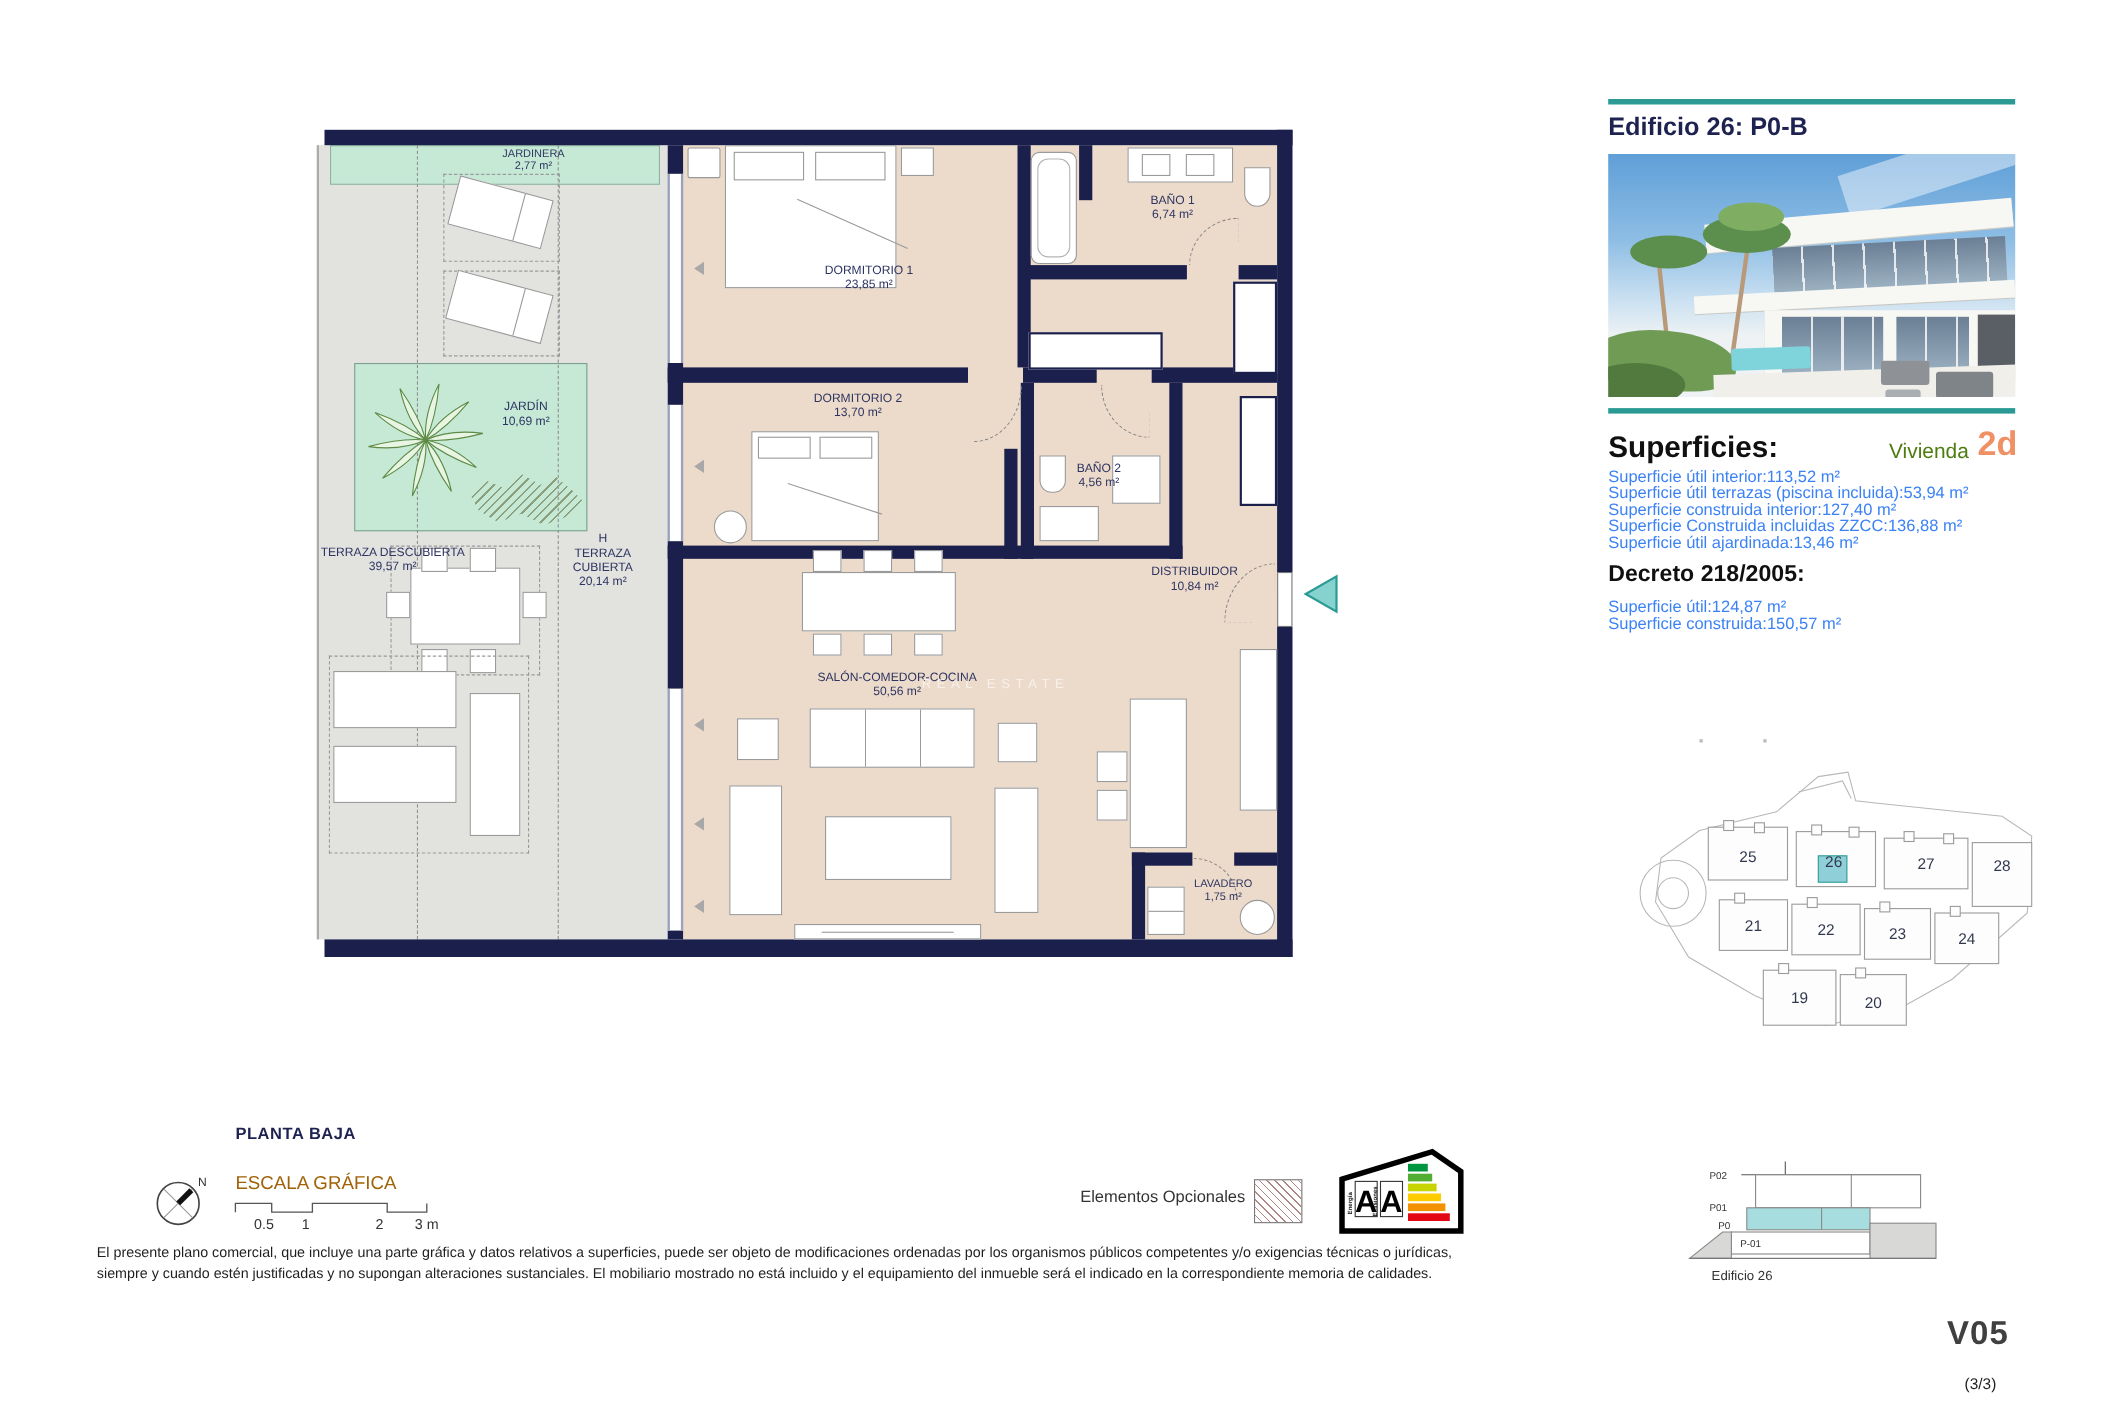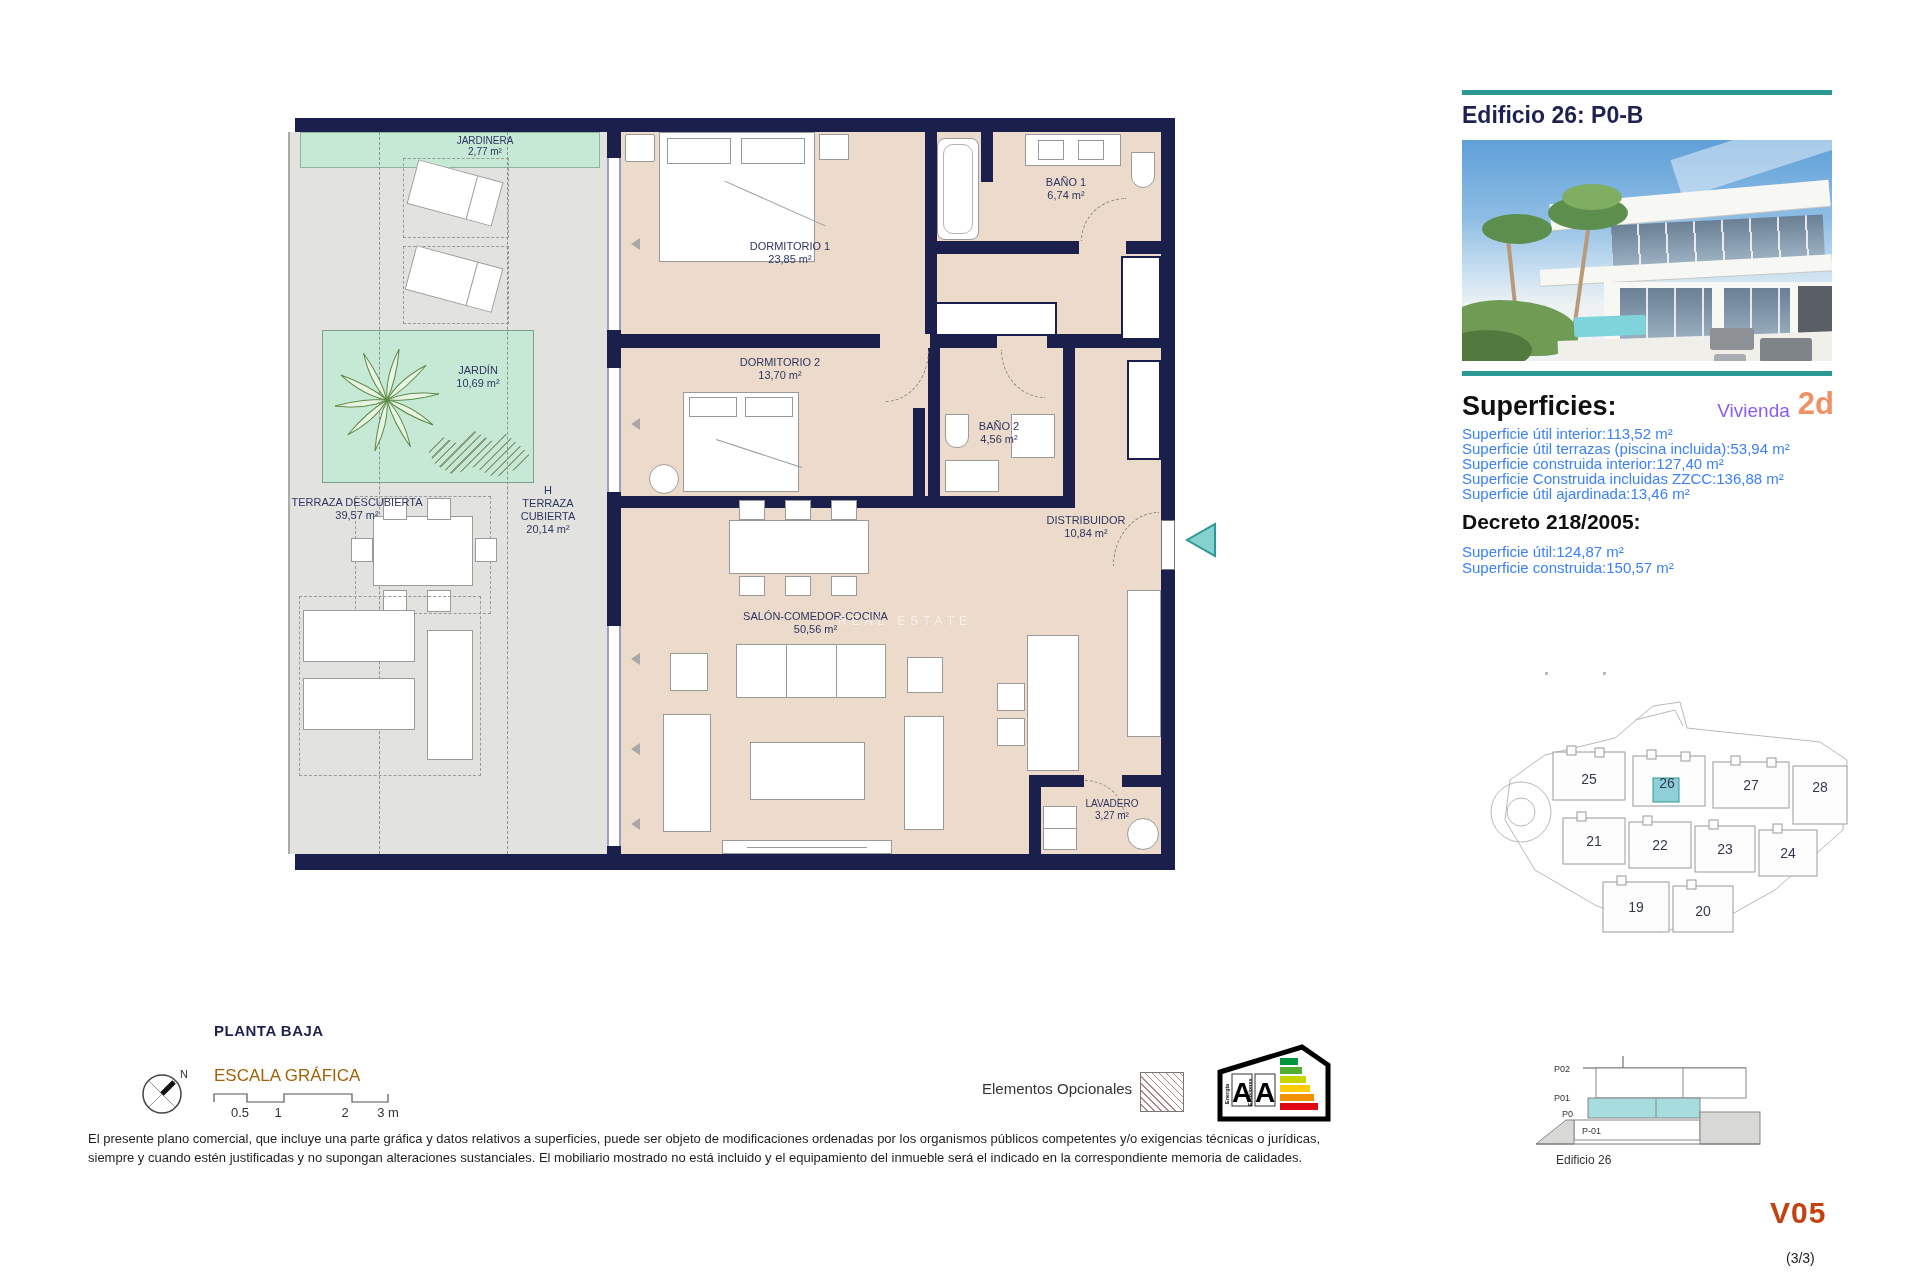--- a/index.html
+++ b/index.html
@@ -20,33 +20,33 @@
 .rlabel.small{font-size:10px;line-height:11px}
 .vline{position:absolute;border-left:1px dashed #909090;width:0}
 .watermark{position:absolute;text-align:center;color:rgba(255,255,255,.78)}
 .watermark .l1{font-family:"Liberation Serif",serif;font-size:34px;line-height:36px}
 .watermark .l2{font-size:12px;letter-spacing:5px;color:rgba(255,255,255,.62)}
 
 .rule{position:absolute;height:5px;background:#2b9a94}
 .sb-title{position:absolute;font-size:23px;font-weight:bold;color:#1d2250}
 .sup-head{position:absolute;width:372px;display:flex;justify-content:space-between;align-items:flex-end}
 .sup-head .h{font-size:27px;font-weight:bold;color:#101010}
-.sup-head .viv{font-size:19px;color:#8b5cf6}
+.sup-head .viv{font-size:19px;color:#4d7c0f}
 .sup-head .code{font-size:31px;font-weight:bold;color:#ef9065;margin-left:8px}
 .srows{position:absolute;width:372px}
 .srow{display:flex;justify-content:flex-start;font-size:15px;color:#3b82f6;height:15px;line-height:15px}
 .dec-head{position:absolute;font-size:21px;font-weight:bold;color:#101010}
 
 .planta{position:absolute;font-size:15px;font-weight:bold;color:#1d2250;letter-spacing:.5px}
 .escala{position:absolute;font-size:17px;color:#a16207}
 .opc{position:absolute;font-size:15px;color:#333}
 .hatchbox{position:absolute;width:44px;height:40px;border:1px solid #777;
   background:repeating-linear-gradient(45deg,transparent 0 4px,#b08585 4px 5px)}
 .disc{position:absolute;font-size:13px;color:#1e1e1e;line-height:18.5px;width:1330px}
-.v05{position:absolute;font-size:30px;font-weight:bold;color:#c2410c;letter-spacing:1px}
+.v05{position:absolute;font-size:30px;font-weight:bold;color:#404040;letter-spacing:1px}
 .pagenum{position:absolute;font-size:14px;color:#222}
 .dot{position:absolute;width:3px;height:3px;background:#bbb}
 
 #villa{position:absolute;left:1462px;top:140px;width:370px;height:221px;overflow:hidden;
   background:linear-gradient(180deg,#5f9fd8 0%,#8dbde4 35%,#cfe3f2 62%,#eef2f4 75%)}
 .v-slab{position:absolute;background:#f7f7f3;box-shadow:0 1px 0 #c9c9c4}
 .v-glass{position:absolute;background:linear-gradient(180deg,#6b7f95,#9fb4c4);
   background-size:100% 100%;}
 .v-mull{position:absolute;inset:0;background:repeating-linear-gradient(90deg,transparent 0 26px,rgba(255,255,255,.8) 26px 28px)}
 .v-green{position:absolute;background:#6f9b55;border-radius:50%}
@@ -235,21 +235,21 @@
   <div class="rlabel" style="left:736px;top:396px;width:130px">
     <div>DISTRIBUIDOR</div>
       <div>10,84 m²</div>
   </div>
   <div class="rlabel" style="left:438px;top:492px;width:185px">
     <div>SALÓN-COMEDOR-COCINA</div>
       <div>50,56 m²</div>
   </div>
   <div class="rlabel" style="left:778px;top:680px;width:98px;font-size:10px;line-height:12px">
     <div>LAVADERO</div>
-      <div>3,27 m²</div>
+      <div>1,75 m²</div>
   </div>
 
   <div class="watermark" style="left:480px;top:496px;width:280px">
     <div class="l2">REAL ESTATE</div>
   </div>
 
   <svg class="abs" style="left:898px;top:402px" width="36" height="40" viewBox="0 0 36 40">
     <polygon points="32,4 32,36 4,20" fill="#85d2cf" stroke="#2b9a94" stroke-width="2"></polygon>
   </svg>
 </div>

